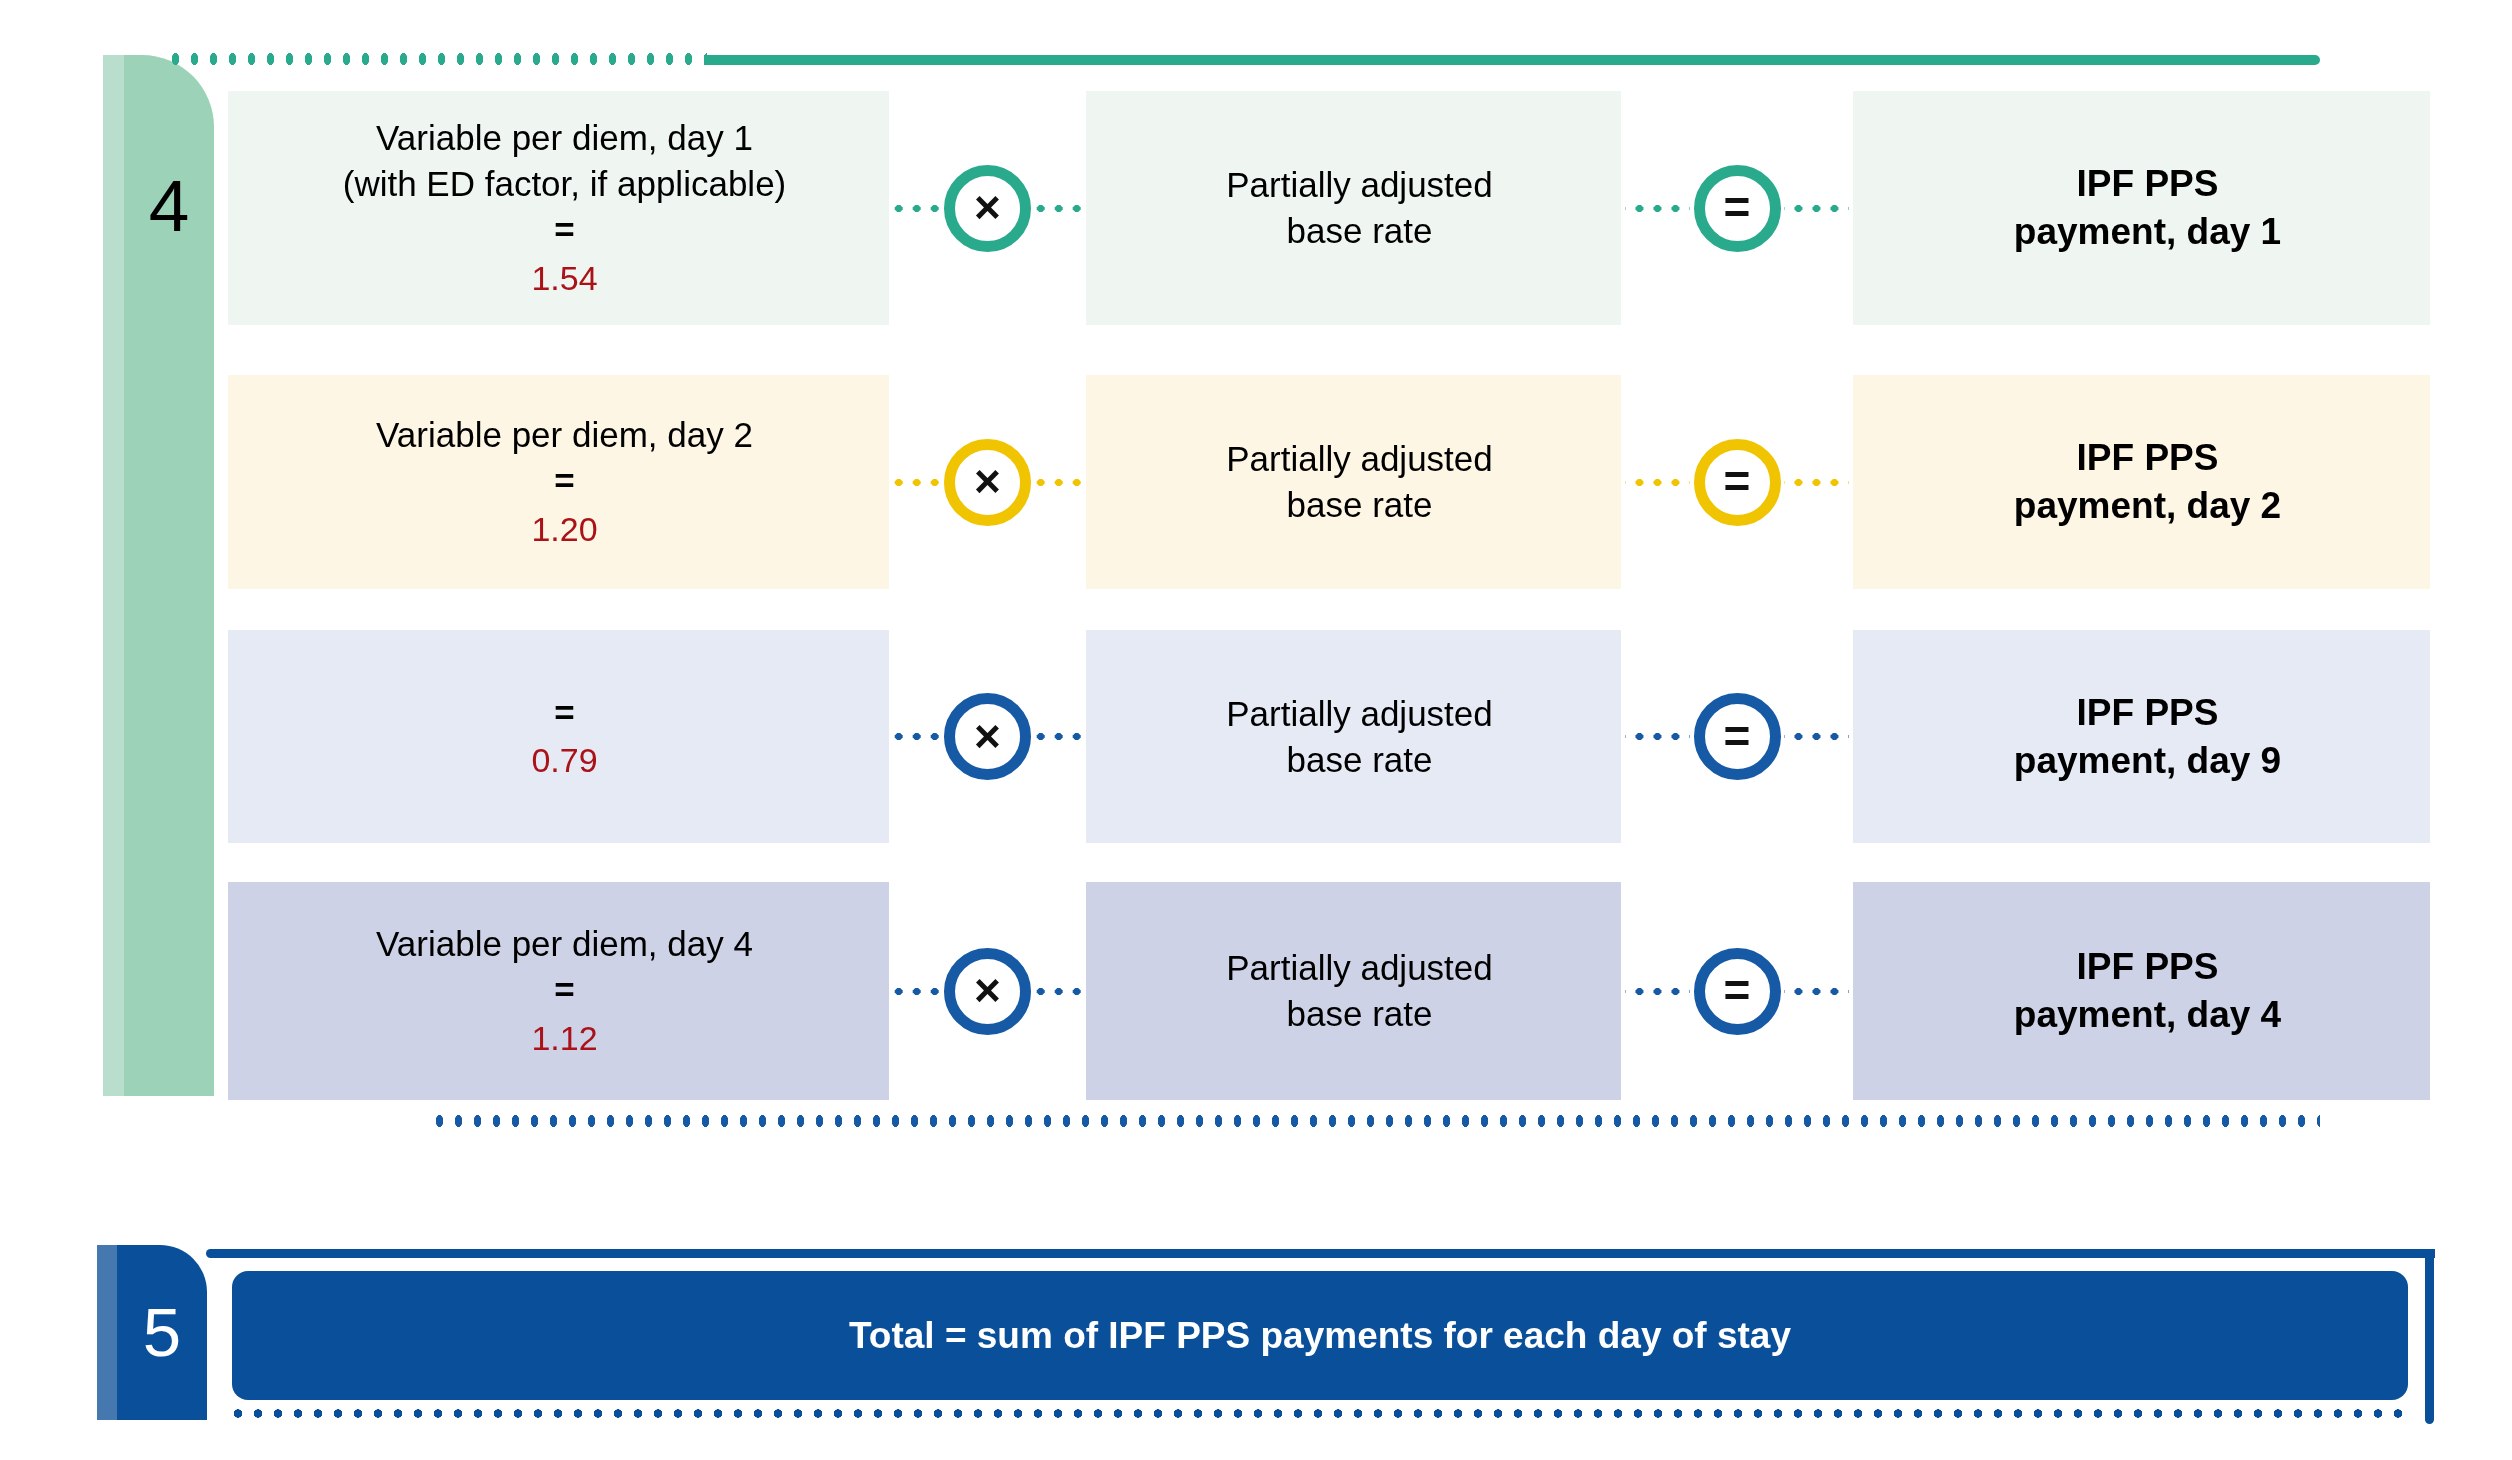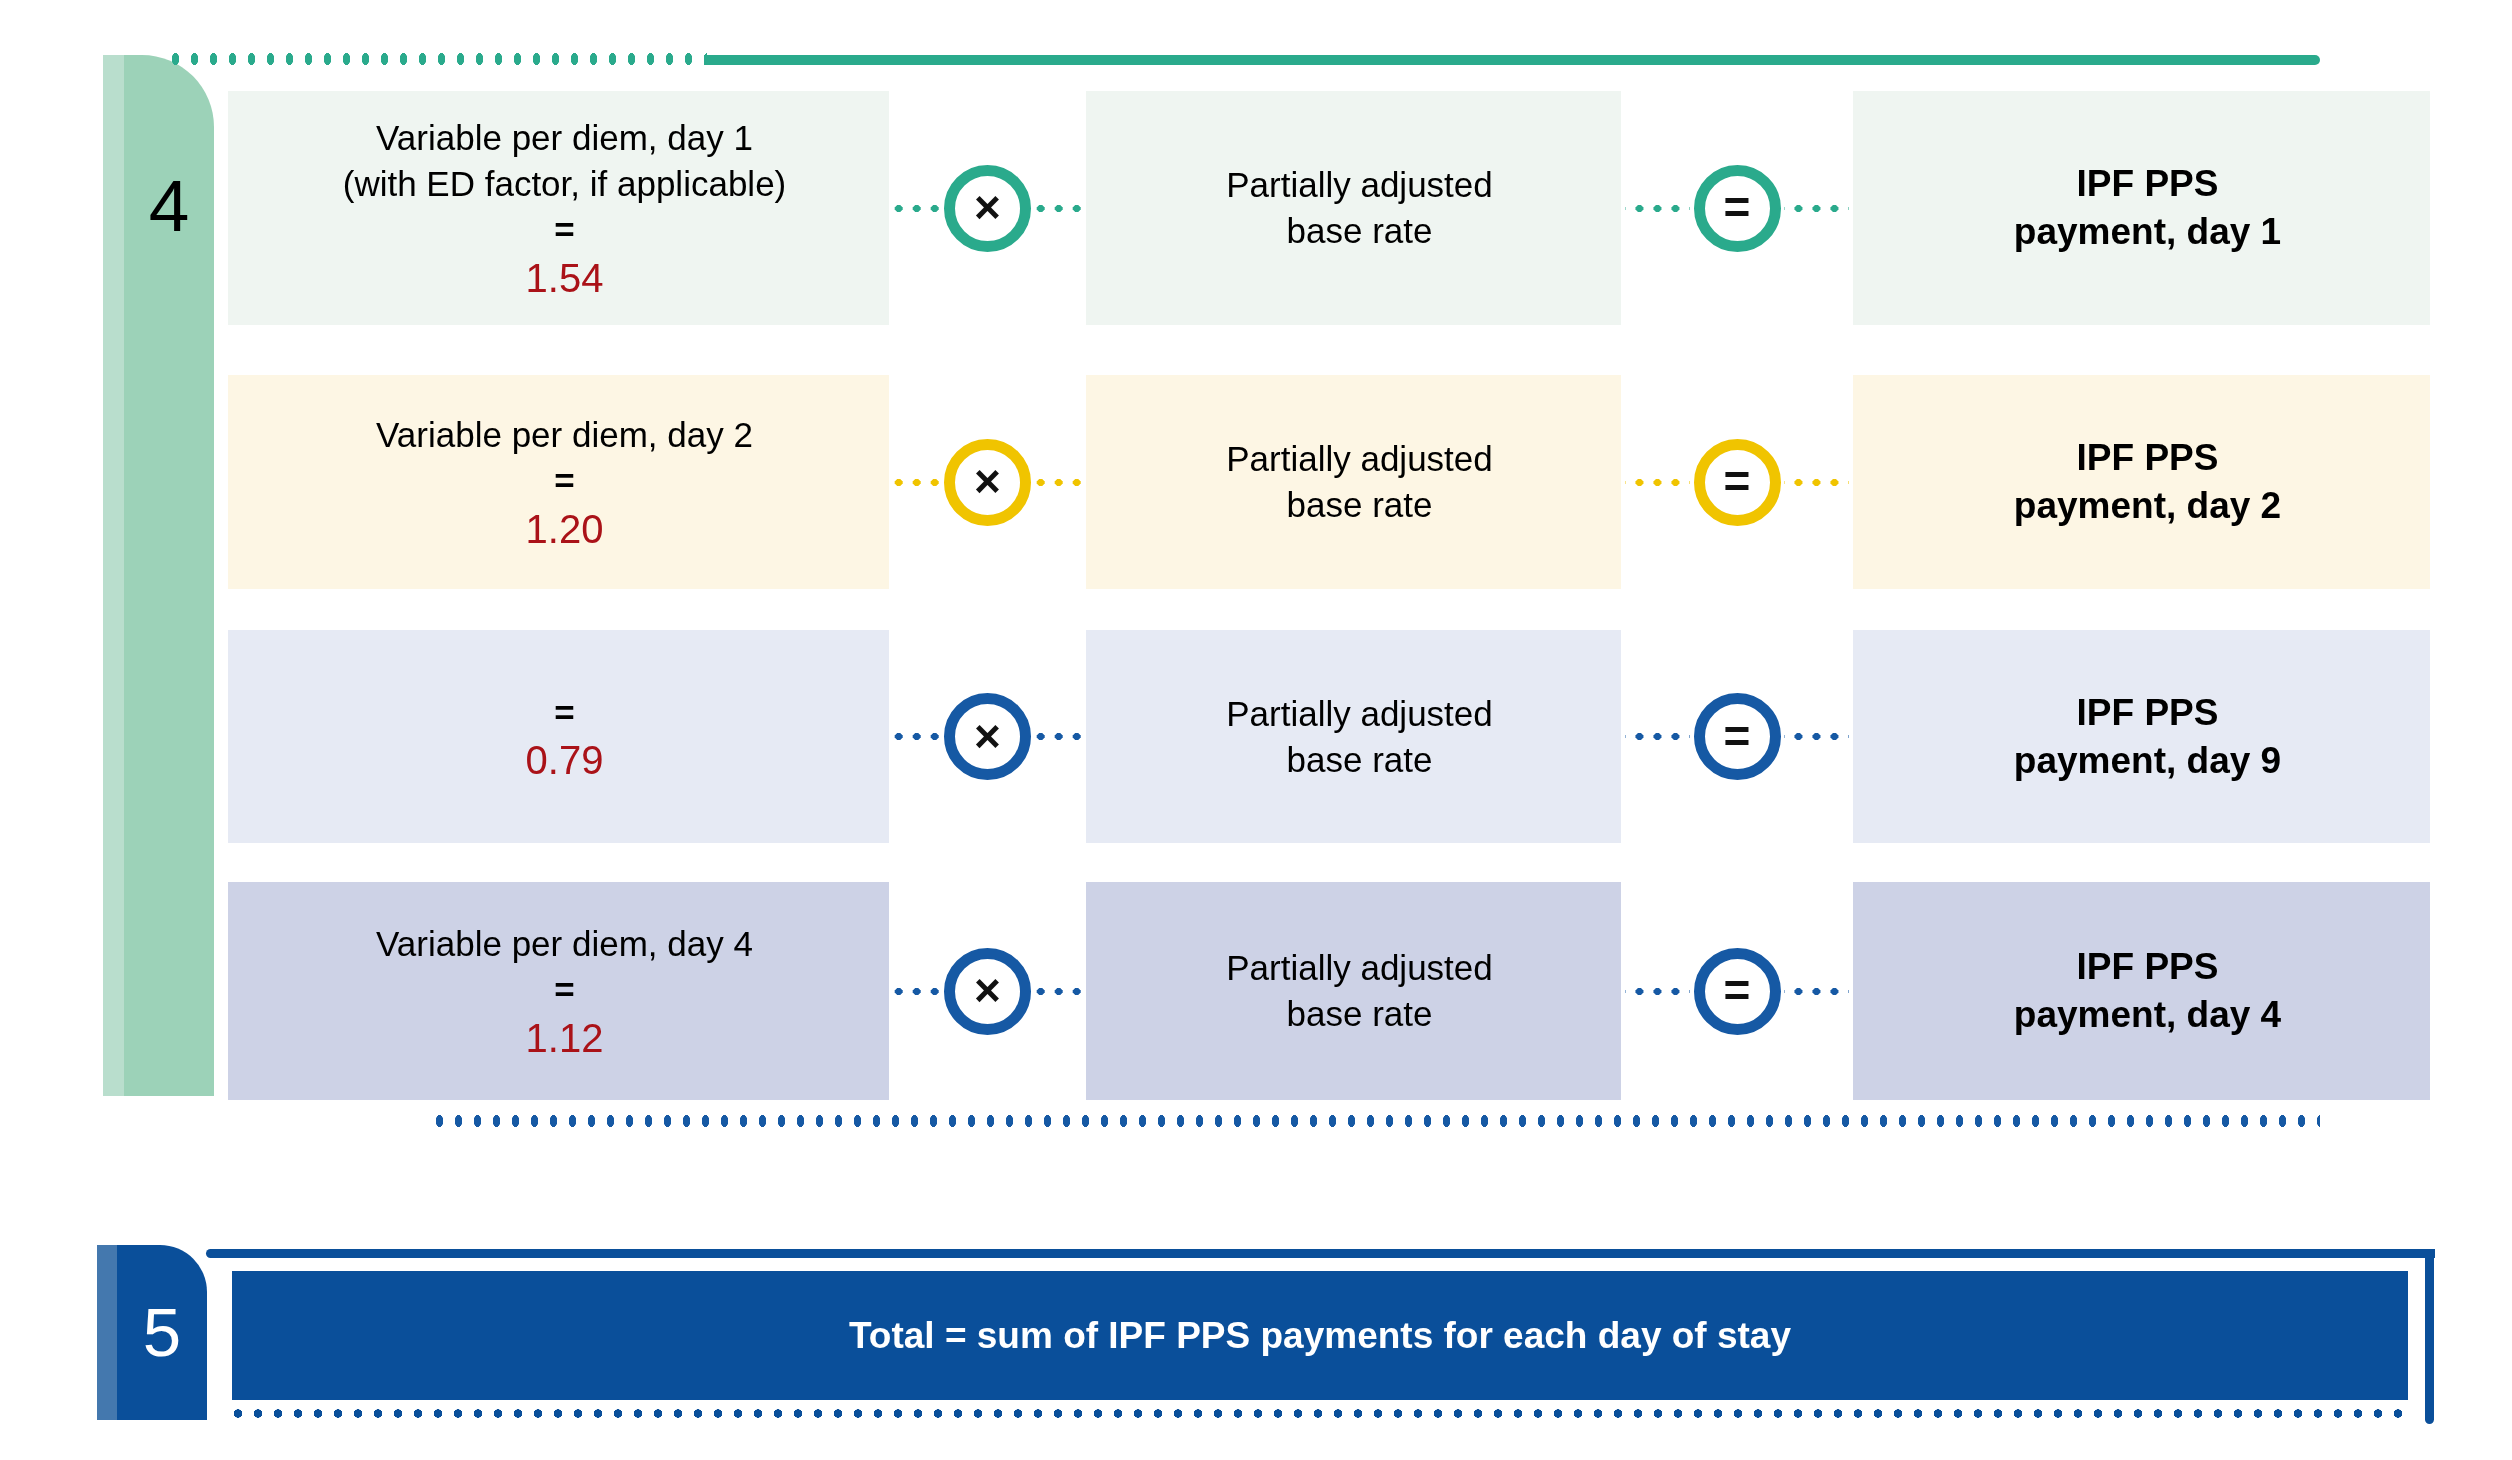--- a/index.html
+++ b/index.html
@@ -26,21 +26,21 @@
   
   .row{position:absolute;left:228px;width:2202px;display:grid;
        grid-template-columns:661px 197px 535px 232px 577px;}
   .row-0{top:91px;height:234px;}
   .row-1{top:375px;height:214px;}
   .row-2{top:630px;height:213px;}
   .row-3{top:882px;height:218px;}
   .box{background:var(--box-bg,#eee);display:flex;flex-direction:column;justify-content:center;
        align-items:center;text-align:center;font-size:35px;line-height:46px;padding-left:12px;}
   .box .bold{font-weight:bold;}
-  .box .value{color:var(--red,#aa1218);font-size:40px;margin-top:1.5px;}
+  .box .value{color:var(--red,#aa1218);font-size:34px;margin-top:1.5px;}
   .result{font-weight:bold;font-size:37px;line-height:48px;}
 
   .connector{display:flex;align-items:center;}
   .cdots{flex:1;height:9px;margin:0 3.8px;
     background-image:radial-gradient(circle 3.8px at center,var(--accent,#2aaa8c) 97%,transparent 100%);
     background-size:18px 9px;background-repeat:repeat-x;background-position:center;}
   .circle{width:87px;height:87px;box-sizing:border-box;border:11.4px solid var(--accent,#2aaa8c);
           border-radius:50%;background:#fff;display:flex;align-items:center;justify-content:center;flex:0 0 auto;}
   .circle span{font-size:46px;font-weight:900;color:#111;line-height:1;transform:translateY(-1.5px);}
 
@@ -205,19 +205,19 @@
   <div class="dotline bottom-dots4"></div>
 
   <div class="tab5">
     <div class="tab5-edge"></div>
     <div class="tab5-main">
       <div class="step5-num">5</div>
     </div>
   </div>
   <div class="frame5-top"></div>
   <div class="frame5-right"></div>
-  <div class="total-box" style="background: rgb(10, 79, 154);">
+  <div class="total-box" style="background: rgb(10, 79, 154); border-radius: 16px;">
     <span>Total = sum of IPF PPS payments for each day of stay</span>
   </div>
   <div class="dotline bottom-dots5"></div>
 
 </div>
 
 
 </body></html>

